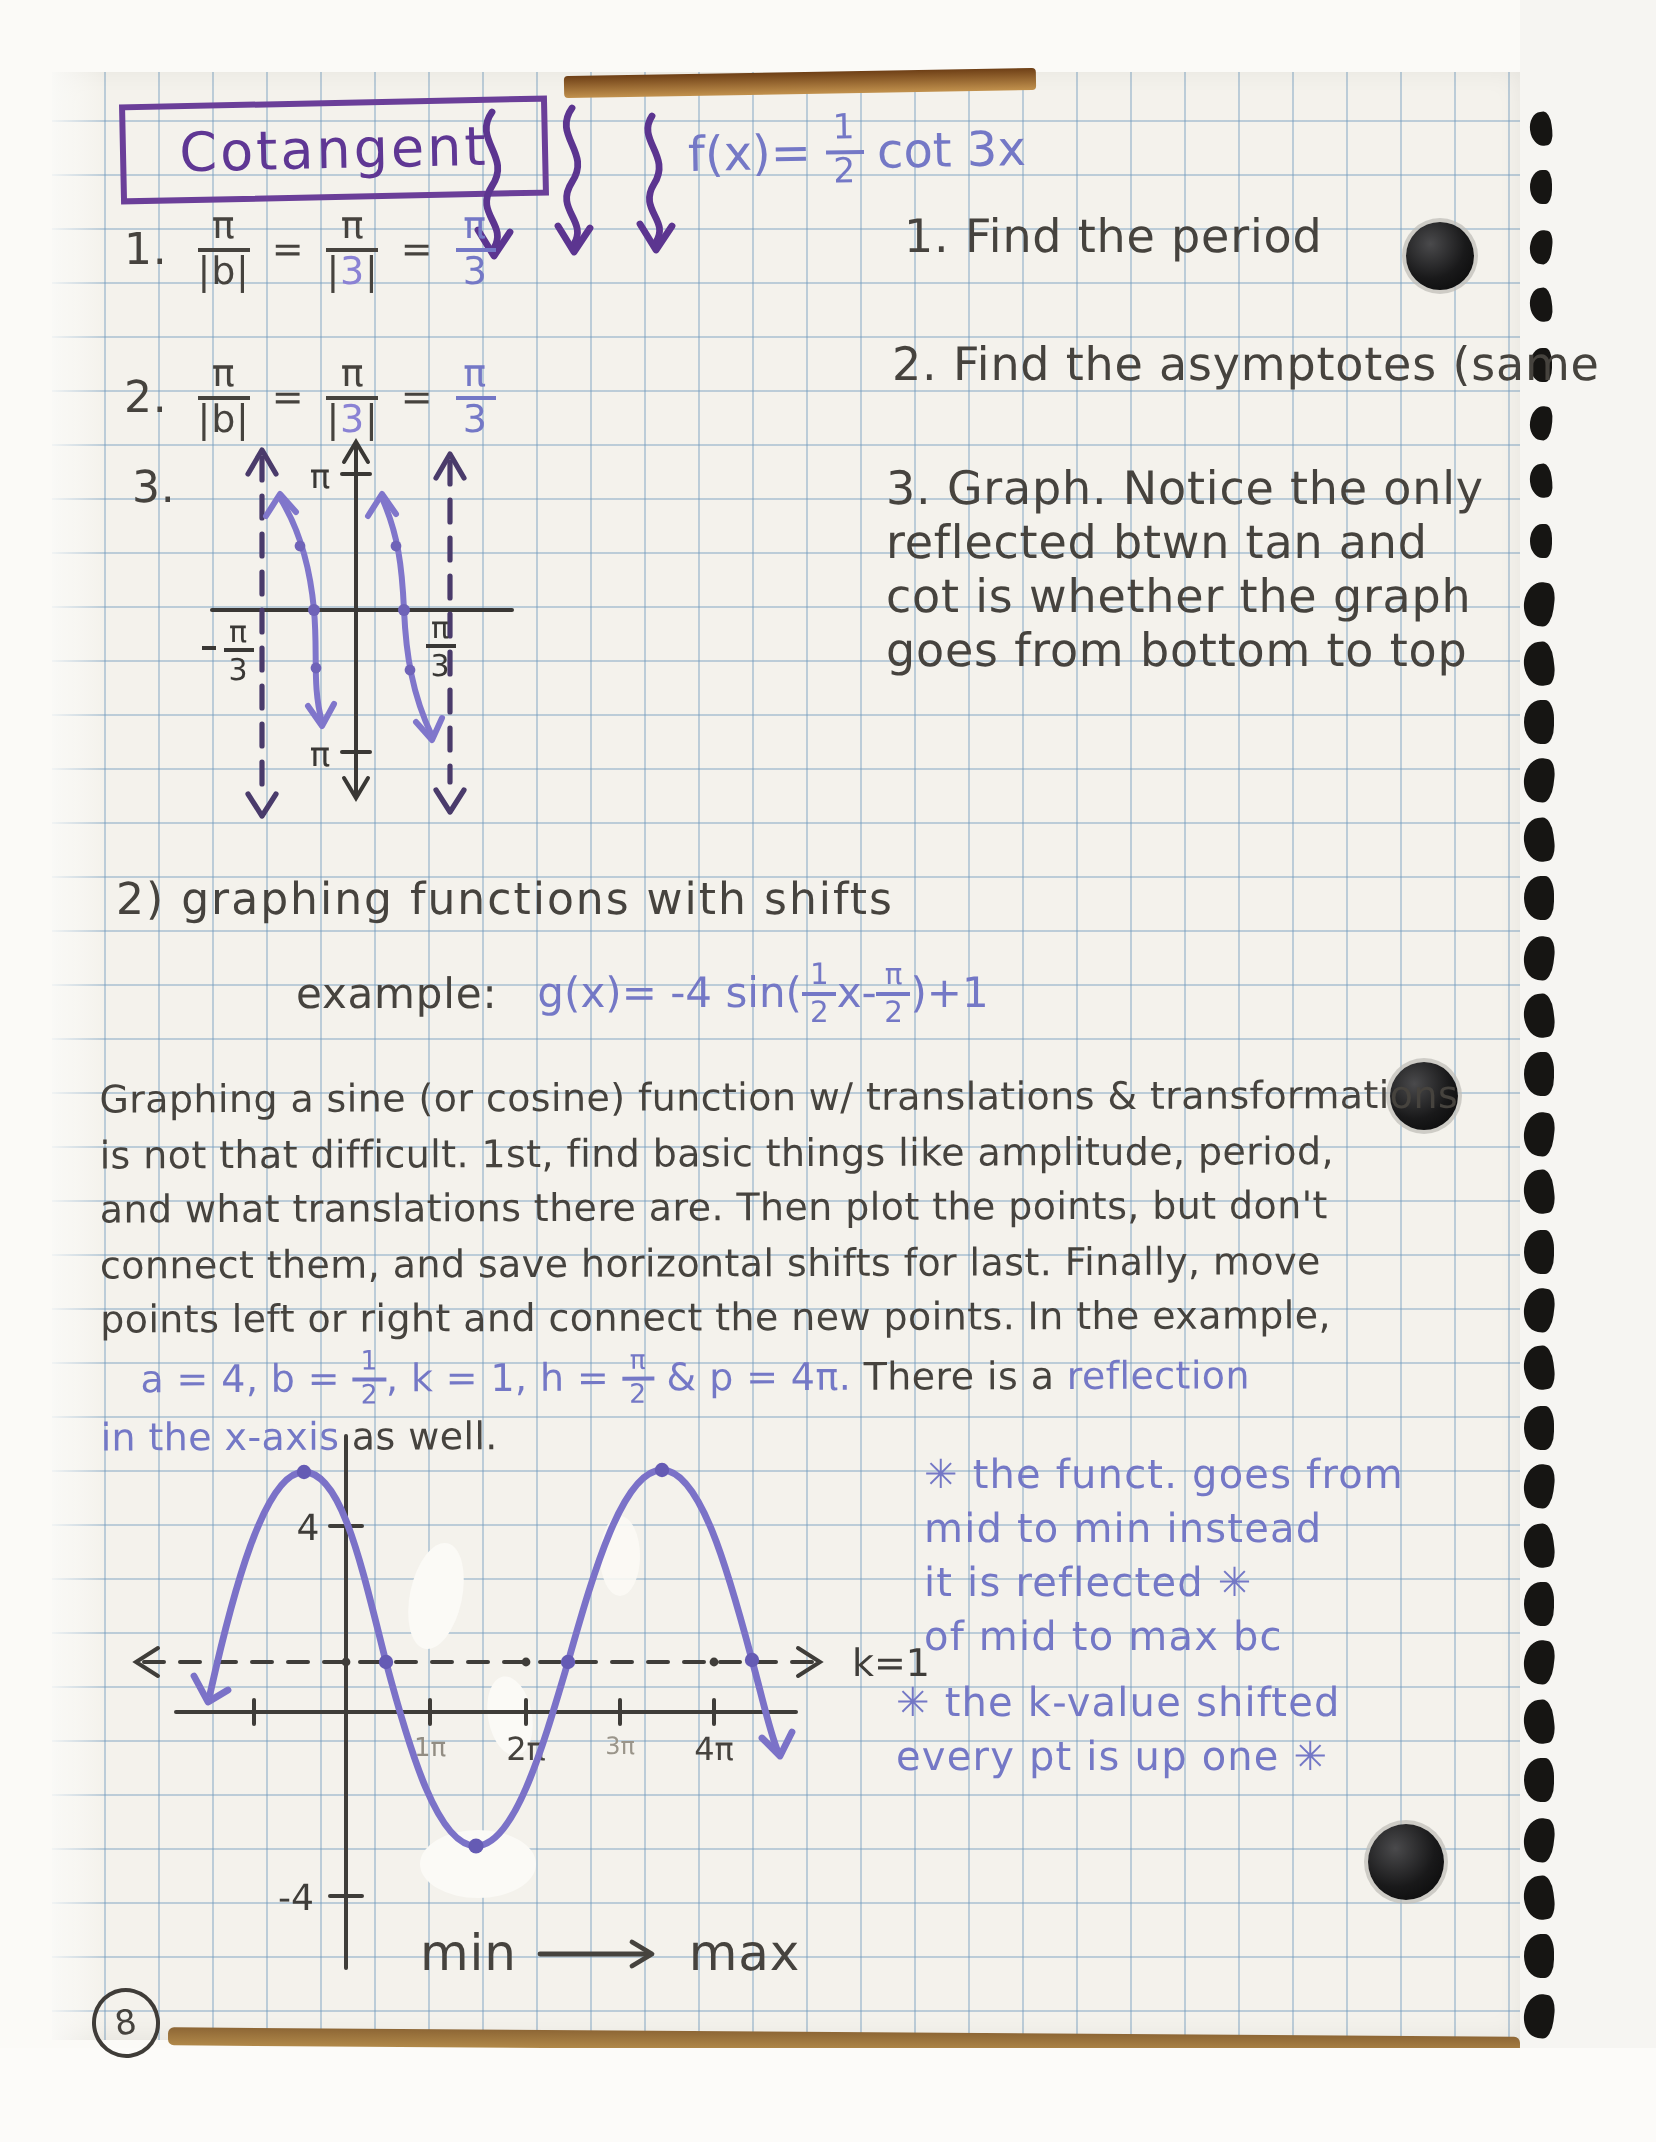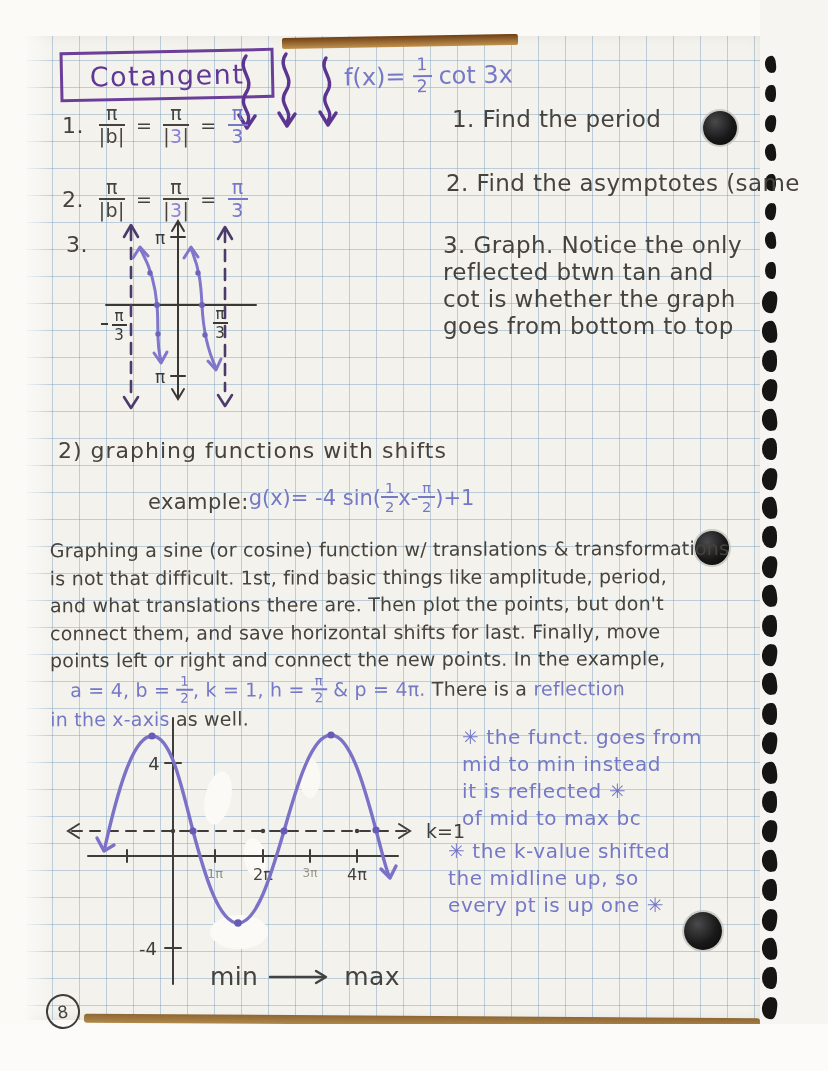--- a/index.html
+++ b/index.html
@@ -215,21 +215,21 @@
   <div>2. Find the asymptotes (same</div>
 </div>
 <div class="abs rightcol hw" style="left:443px;top:232px;">
   <div>3. Graph. Notice the only</div>
   <div>reflected btwn tan and</div>
   <div>cot is whether the graph</div>
   <div>goes from bottom to top</div>
 </div>
 
 <div class="abs hw" style="left:58px;top:438px;font-size:22px;letter-spacing:1px;">2) graphing functions with shifts</div>
-<div class="abs" style="left:148px;top:480px;font-size:21px;display:flex;align-items:flex-end;gap:0;">
+<div class="abs" style="left:148px;top:480px;font-size:21px;display:flex;align-items:center;gap:20px;">
   <span class="hw">example:</span>
   <span class="hw-blue">
     <span>g(x)= -4 sin(</span><span class="frac frac-sm"><span class="num">1</span><span class="den">2</span></span><span>x-</span><span class="frac frac-sm"><span class="num">π</span><span class="den">2</span></span><span>)+1</span>
   </span>
 </div>
 
 <div class="abs para hw">
   <div>Graphing a sine (or cosine) function w/ translations &amp; transformations</div>
   <div>is not that difficult. 1st, find basic things like amplitude, period,</div>
   <div>and what translations there are. Then plot the points, but don't</div>
@@ -292,21 +292,20 @@
 </svg>
 
 <div class="abs note hw-blue" style="left:462px;top:724px;">
   <div>✳ the funct. goes from</div>
   <div>mid to min instead</div>
   <div>it is reflected ✳</div>
   <div>of mid to max bc</div>
 </div>
 <div class="abs note hw-blue" style="left:448px;top:838px;">
   <div>✳ the k-value shifted</div>
-  <div>the midline up, so</div>
   <div>every pt is up one ✳</div>
 </div>
 
 <div class="abs caption hw">
   <span>min</span>
   <svg width="66" height="16" viewBox="0 0 66 16">
     <g stroke="#46433e" stroke-width="2.4" fill="none" stroke-linecap="round" stroke-linejoin="round">
       <line x1="2" y1="8" x2="56" y2="8"></line>
         <polyline points="48,2 58,8 48,14"></polyline>
     </g>

